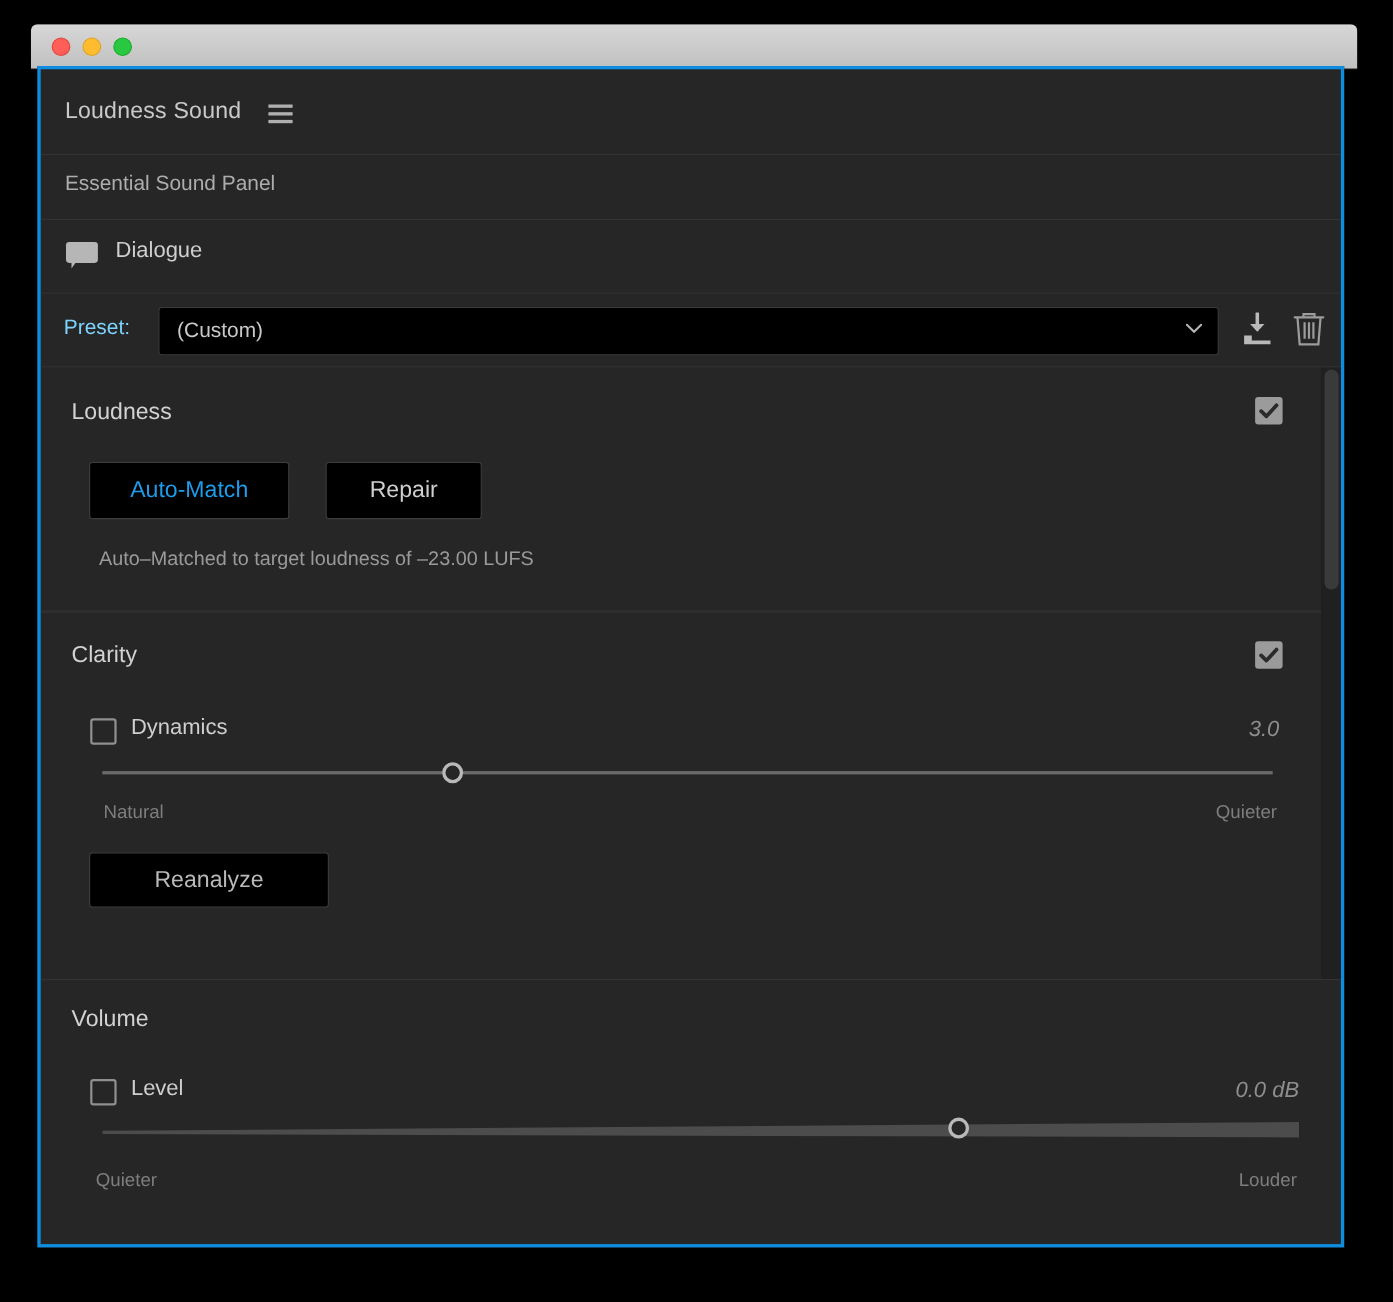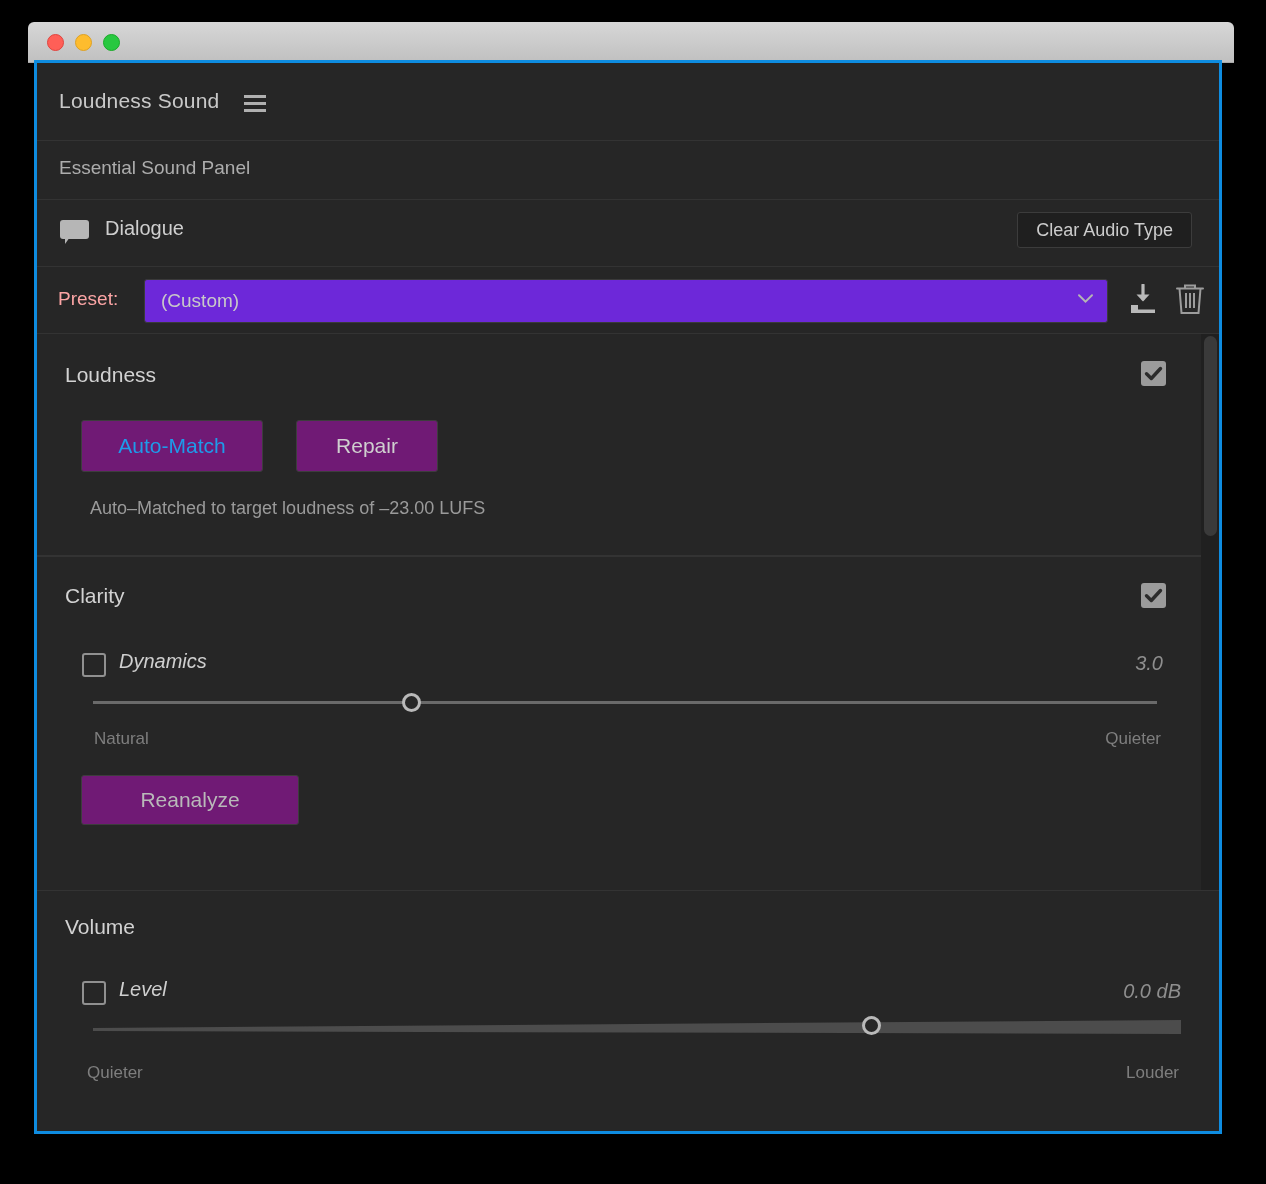--- a/index.html
+++ b/index.html
@@ -151,30 +151,30 @@
   
   #preset-row {
     height: 66px;
     position: relative;
   }
   #preset-label {
     position: absolute;
     left: 21px;
     top: 21px;
     font-size: 19px;
-    color: #fca5a5;
+    color: #7dd3fc;
     text-align: center;
   }
   #preset-select {
     position: absolute;
     left: 107px;
     top: 12px;
     width: 962px;
     height: 42px;
-    background: #6d28d9;
+    background: #000000;
     border: 1px solid #3a3a3a;
     border-radius: 3px;
     cursor: pointer;
   }
   #preset-value {
     position: absolute;
     left: 16px;
     top: 10px;
     font-size: 19px;
     color: #c9c9c9;
@@ -260,21 +260,20 @@
     border: 2px solid #909090;
     border-radius: 3px;
     box-sizing: border-box;
     background: transparent;
     cursor: pointer;
   }
   .param-label {
     position: absolute;
     font-size: 20px;
     color: #cfcfcf;
-    font-style: italic;
   }
   .param-value {
     position: absolute;
     right: 38px;
     font-size: 20px;
     color: #8e8e8e;
     font-style: italic;
   }
   .slider-ends {
     position: absolute;
@@ -291,21 +290,21 @@
     width: 19px;
     height: 19px;
     border: 3px solid #b9b9b9;
     border-radius: 50%;
     box-sizing: border-box;
     background: #262626;
     cursor: pointer;
   }
   .btn-dark {
     position: absolute;
-    background: #701a75;
+    background: #000000;
     border: 1px solid #3d3d3d;
     border-radius: 3px;
     font-family: "Liberation Sans", sans-serif;
     cursor: pointer;
     text-align: center;
   }
   .note {
     position: absolute;
     font-size: 18px;
     color: #9a9a9a;
@@ -341,21 +340,20 @@
       <div id="panel-subtitle">Essential Sound Panel</div>
     </div>
     <div class="sep"></div>
 
     <div id="audiotype-row">
       <div id="dialogue-icon">
         <div class="bub"></div>
           <div class="tail"></div>
       </div>
       <div id="dialogue-label">Dialogue</div>
-      <button id="clear-audio-type">Clear Audio Type</button>
     </div>
     <div class="sep"></div>
 
     <div id="preset-row">
       <div id="preset-label">Preset:</div>
       <div id="preset-select">
         <div id="preset-value">(Custom)</div>
         <svg id="preset-chevron" viewBox="0 0 15 9">
           <path d="M1 1.2 L7.5 7.6 L14 1.2" fill="none" stroke="#b5b5b5" stroke-width="1.9" stroke-linecap="round"></path>
         </svg>

